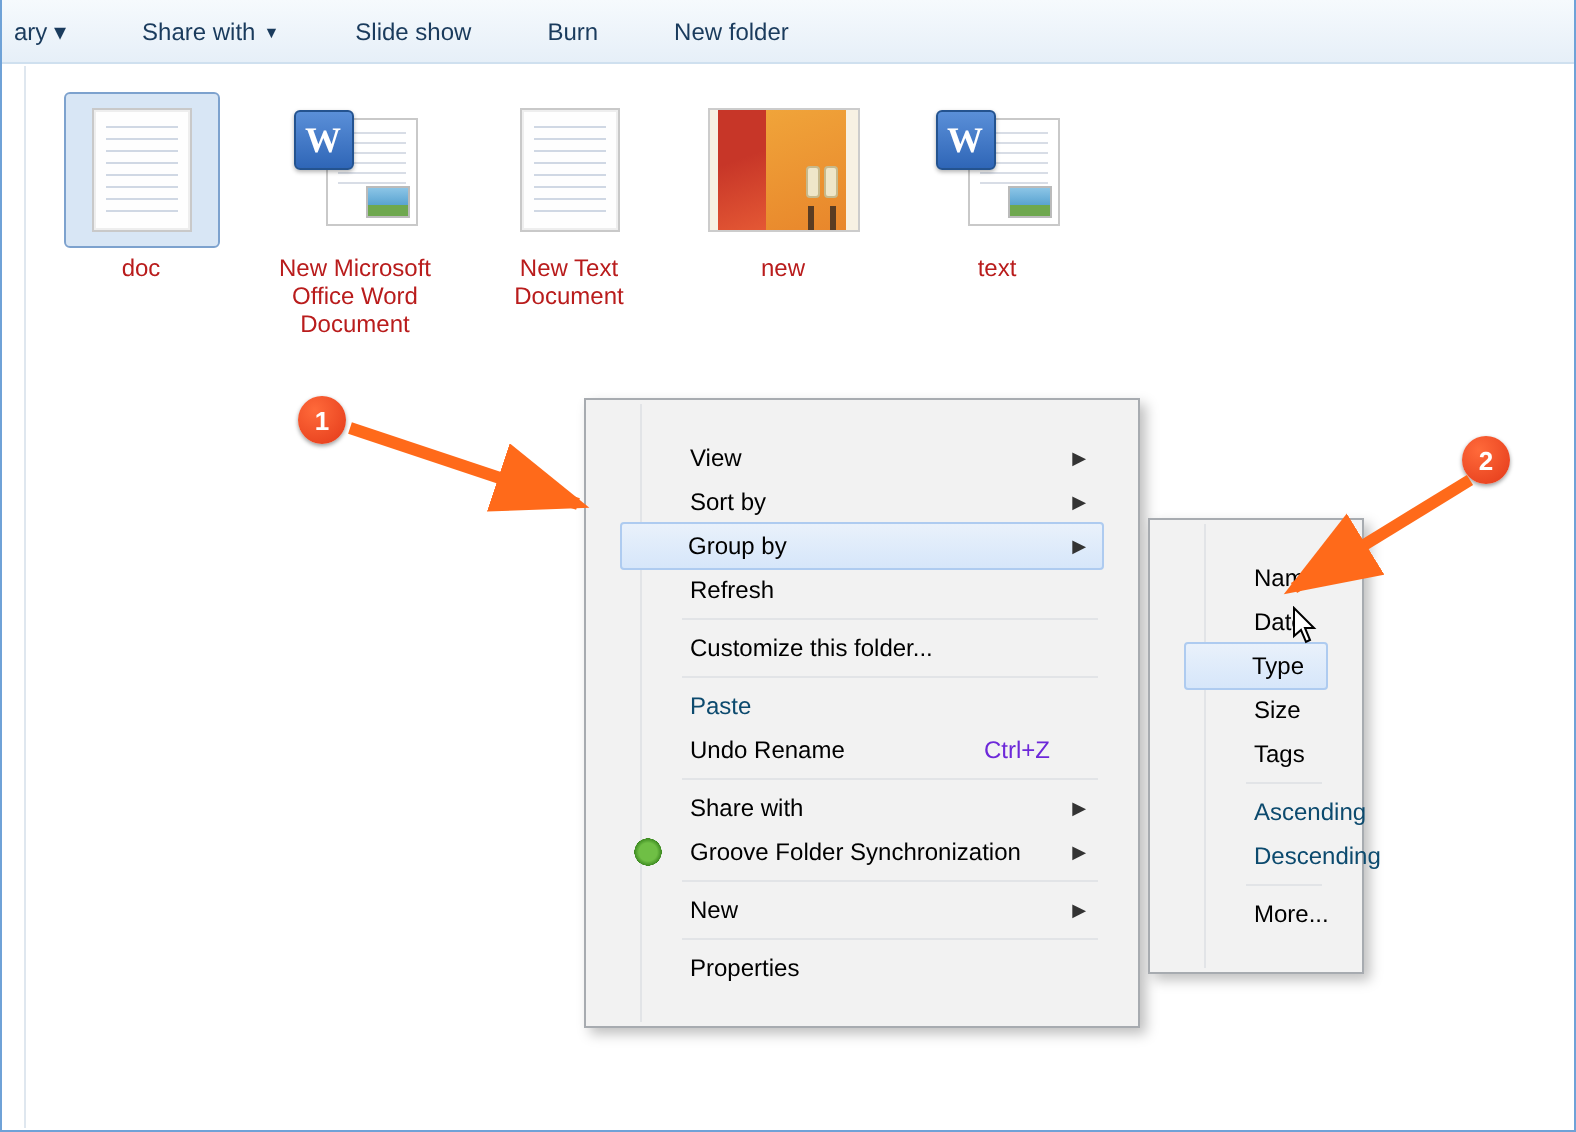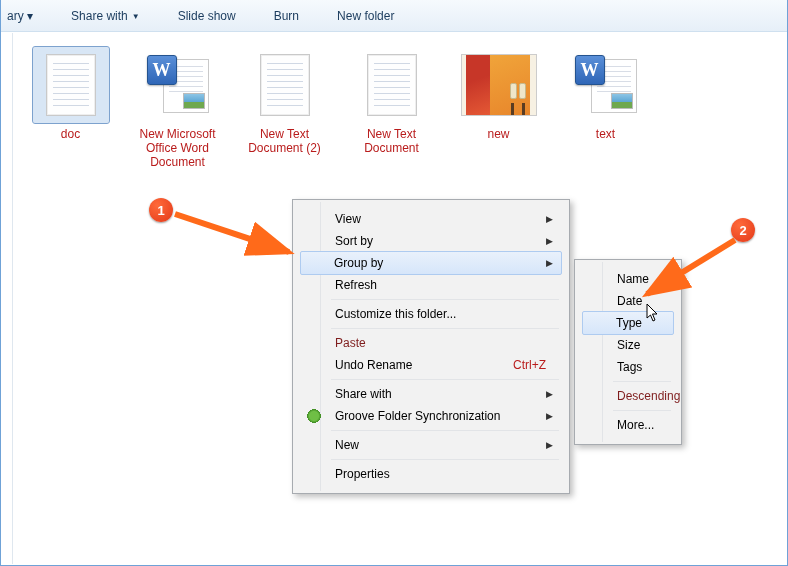--- a/index.html
+++ b/index.html
@@ -82,30 +82,30 @@
   .paint-thumb .brush{position:absolute;right:8px;bottom:4px;width:20px;height:28px;}
   .paint-thumb .brush::before{content:"";position:absolute;left:2px;top:0;width:5px;height:14px;background:#efe6c9;border:1px solid #c7b98c;border-radius:2px;}
   .paint-thumb .brush::after{content:"";position:absolute;right:2px;top:0;width:5px;height:14px;background:#efe6c9;border:1px solid #c7b98c;border-radius:2px;}
   .paint-thumb .handles{position:absolute;right:8px;bottom:0;width:20px;height:12px;}
   .paint-thumb .handles::before{content:"";position:absolute;left:3px;top:0;width:3px;height:12px;background:#5a3c22;}
   .paint-thumb .handles::after{content:"";position:absolute;right:3px;top:0;width:3px;height:12px;background:#5a3c22;}
   
   .ctxmenu {
     position:absolute; background:#f2f2f2; border:1px solid #a7abb0;
     box-shadow: 3px 3px 6px rgba(0,0,0,.25);
-    padding: 8px;
+    padding: 18px;
     font-size: 12px;
   }
   .ctxmenu .gutter{position:absolute;left:2px;top:2px;bottom:2px;width:26px;background:#f2f2f2;border-right:1px solid #e2e4e7;}
   .ctxmenu .mi{position:relative;height:22px;display:flex;align-items:center;padding-left:34px;padding-right:22px;color:#000;white-space:nowrap;}
-  .ctxmenu .mi.disabled{color:#7f1d1d;}
+  .ctxmenu .mi.disabled{color:#0c4a6e;}
   .ctxmenu .mi.hover{background:linear-gradient(#e9f1fb,#d6e6fa);border:1px solid #aecbf0;border-radius:2px;margin:-1px;padding-left:33px;padding-right:21px;height:24px;}
   .ctxmenu .sep{height:1px;background:#e2e4e7;margin:3px 2px 3px 30px;}
   .ctxmenu .sub{position:absolute;right:8px;top:50%;transform:translateY(-50%);font-size:9px;color:#333;}
-  .ctxmenu .shortcut{position:absolute;right:15px;color:#b91c1c;}
+  .ctxmenu .shortcut{position:absolute;right:26px;color:#6d28d9;}
   .ctxmenu .micon{position:absolute;left:5px;top:50%;transform:translateY(-50%);width:16px;height:16px;}
   .groove-ic{background:radial-gradient(circle at 50% 50%, #6fbf45 40%, #3f8c22 60%, transparent 61%);}
   .submenu{width:108px;margin-top:16px;}
   
   .badge{position:absolute;width:24px;height:24px;border-radius:50%;background:radial-gradient(circle at 35% 30%, #ff6a3a, #e33919);color:#fff;font-weight:bold;display:flex;align-items:center;justify-content:center;font-size:13px;box-shadow:0 1px 2px rgba(0,0,0,.4);}
   .arrow{position:absolute;pointer-events:none;}
   .cursor{position:absolute;width:14px;height:20px;}
 </style>
 </head>
 <body>
@@ -145,26 +145,20 @@
             </div>
             <div class="w">W</div>
           </div>
         </div>
         <div class="filelabel">New Microsoft Office Word Document</div>
       </div>
       <div class="file">
         <div class="thumb">
           <div class="doc-icon"></div>
         </div>
-        <div class="filelabel">New Text Document (2)</div>
-      </div>
-      <div class="file">
-        <div class="thumb">
-          <div class="doc-icon"></div>
-        </div>
         <div class="filelabel">New Text Document</div>
       </div>
       <div class="file">
         <div class="thumb">
           <div class="paint-thumb">
             <div class="red"></div>
             <div class="orange"></div>
             <div class="brush"></div>
             <div class="handles"></div>
           </div>
@@ -260,20 +254,23 @@
   </div>
   <div class="mi">
     <span>Size</span>
   </div>
   <div class="mi">
     <span>Tags</span>
   </div>
 
   <div class="sep"></div>
 
+  <div class="mi disabled">
+    <span>Ascending</span>
+  </div>
   <div class="mi disabled">
     <span>Descending</span>
   </div>
 
   <div class="sep"></div>
 
   <div class="mi">
     <span>More...</span>
   </div>
 </div>

